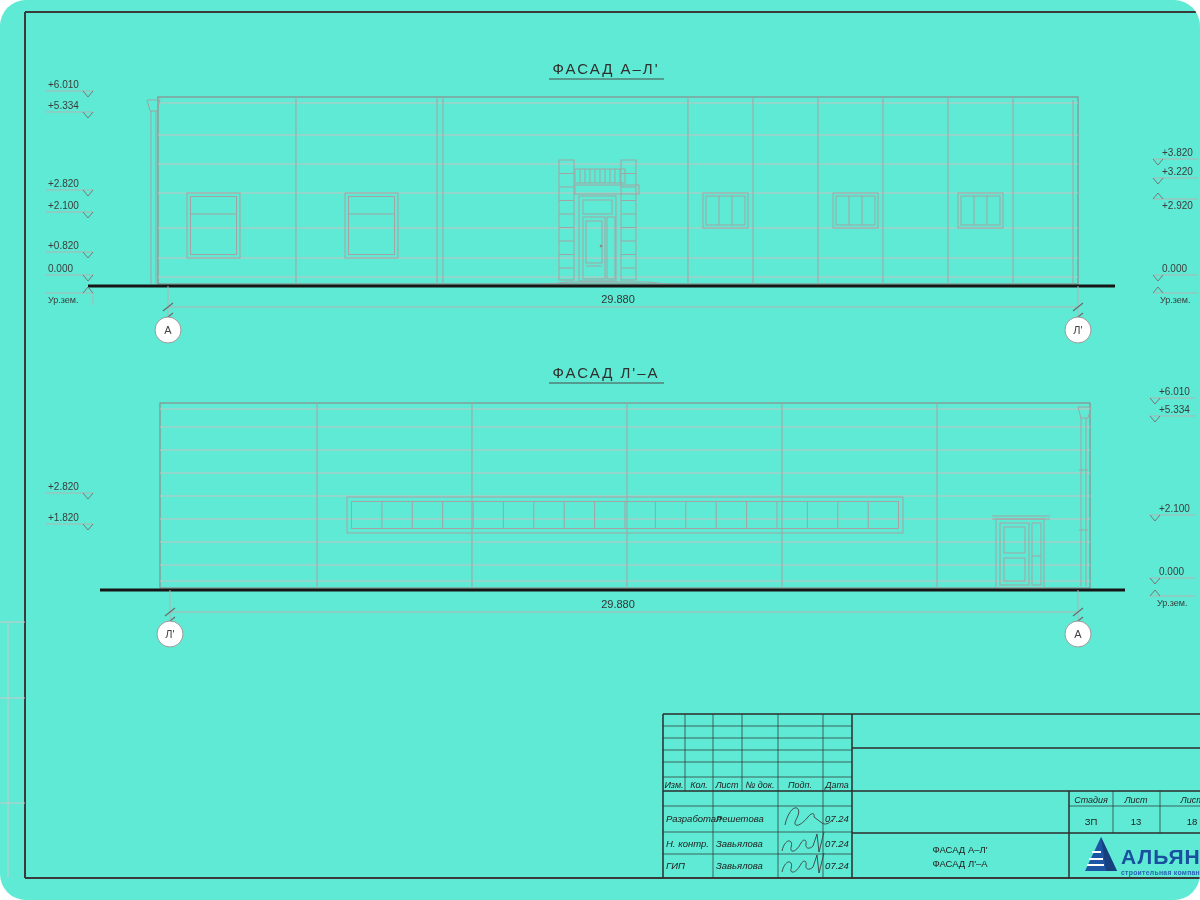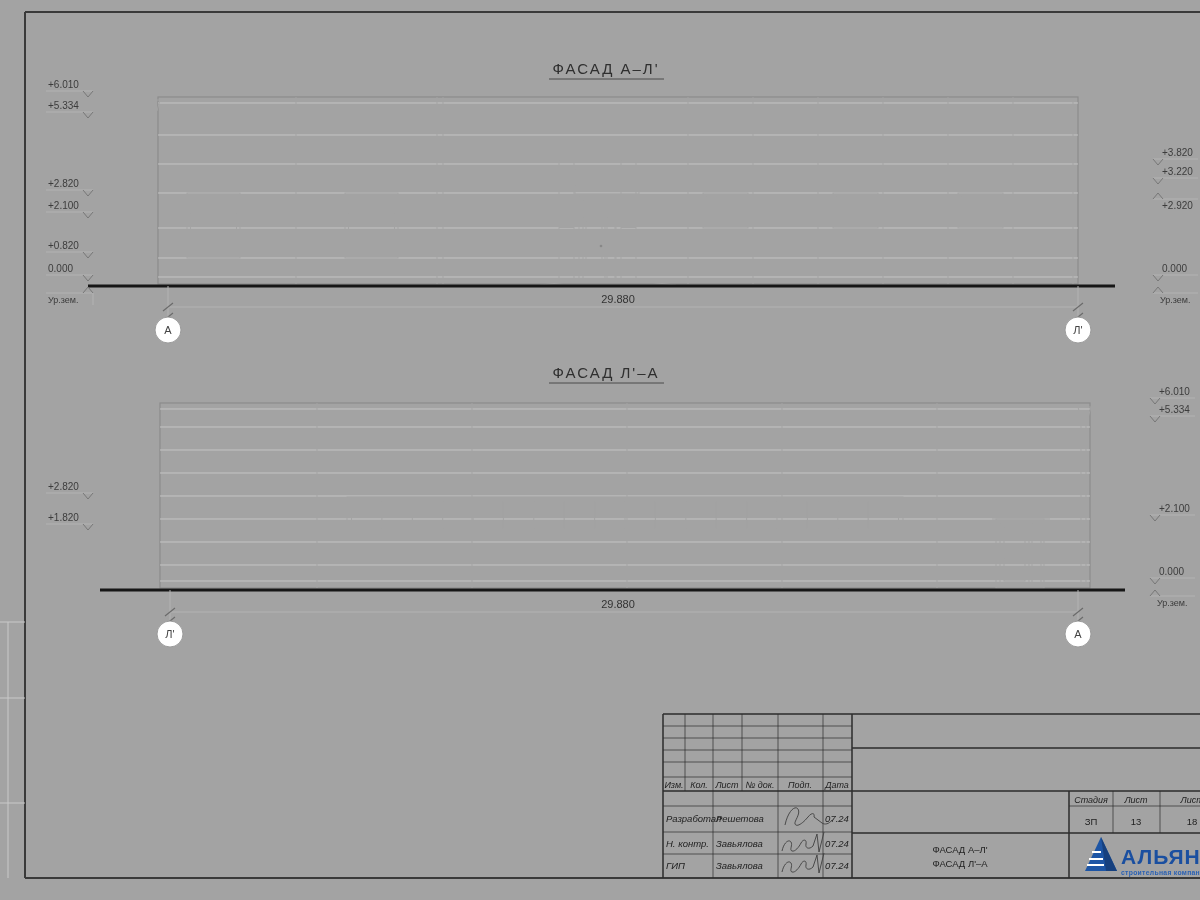--- a/index.html
+++ b/index.html
@@ -1,17 +1,17 @@
 <!DOCTYPE html>
 <html><head>
 <meta charset="utf-8">
 <style>
   html,body { margin:0; padding:0; background:#ffffff; }
-  .sheet { position:relative; width:1200px; height:900px; background:#a3a3a3; overflow:hidden;
-           font-family:"Liberation Sans", sans-serif; }
+  .sheet { position:relative; width:1200px; height:900px; background:#5eead4; overflow:hidden;
+           font-family:"Liberation Sans", sans-serif;border-radius:26px; }
   svg { display:block; }
   svg text { font-family:"Liberation Sans", sans-serif; fill:#353535; }
   .ln-frame  { stroke:#3a3a3a; stroke-width:2;   fill:none; }
   .ln-margin { stroke:#c9c9c9; stroke-width:1;   fill:none; }
   .ln-out    { stroke:#8c8c8c; stroke-width:1.2; fill:none; }
   .ln-thin   { stroke:#c4c4c4; stroke-width:1;   fill:none; }
   .ln-mid    { stroke:#a3a3a3; stroke-width:1;   fill:none; }
   .ln-dim    { stroke:#b3b3b3; stroke-width:1;   fill:none; }
   .ln-tick   { stroke:#6b6b6b; stroke-width:1.2; fill:none; }
   .ln-title  { stroke:#4a4a4a; stroke-width:1;   fill:none; }

